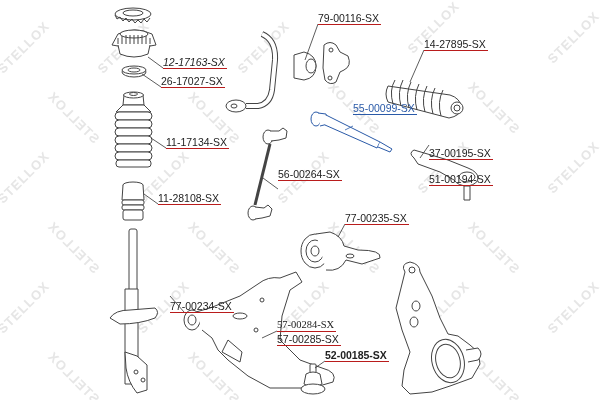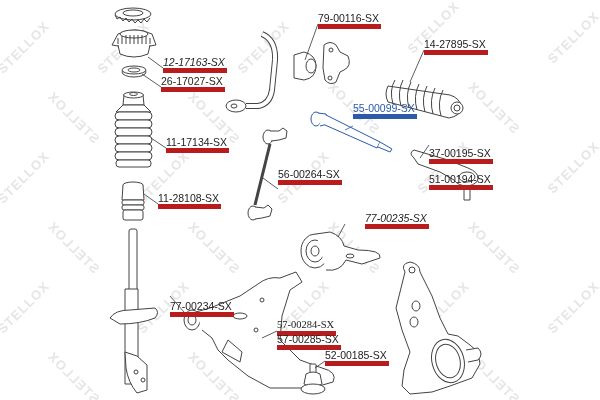--- a/index.html
+++ b/index.html
@@ -1,21 +1,21 @@
 <!DOCTYPE html>
 <html><head>
 <meta charset="utf-8">
 <style>
   html, body { margin:0; padding:0; background:#ffffff; }
   body { width:600px; height:400px; position:relative; overflow:hidden; font-family:"Liberation Sans", sans-serif; }
   #canvas { position:absolute; left:0; top:0; width:600px; height:400px; }
   .wm { position:absolute; font-family:"Liberation Sans", sans-serif; font-weight:bold; font-size:13px; color:#e6e6e6; letter-spacing:1px; white-space:nowrap; pointer-events:none; }
   .wm-up { transform:rotate(-45deg); }
   .wm-down { transform:rotate(45deg) scaleX(-1); }
-  .label { position:absolute; font-size:10.5px; color:#222222; white-space:nowrap; line-height:12px; border-bottom:5px solid #b91c1c; padding-right:2px; cursor:pointer; }
+  .label { position:absolute; font-size:10.5px; color:#222222; white-space:nowrap; line-height:12px; border-bottom:1px solid #b91c1c; padding-right:2px; cursor:pointer; }
   .label.active { color:#2a5aa8; border-bottom-color:#2a5aa8; }
 </style>
 </head>
 <body>
 
 <div id="canvas">
 
   <div>
     <div class="wm wm-up" style="left:-10px;top:40px;">STELLOX</div>
     <div class="wm wm-up" style="left:90px;top:40px;">STELLOX</div>
@@ -198,18 +198,18 @@
   <div class="label" style="left:163px;top:56px;font-style:italic;">12-17163-SX</div>
   <div class="label" style="left:161px;top:75px;">26-17027-SX</div>
   <div class="label" style="left:166px;top:136px;">11-17134-SX</div>
   <div class="label" style="left:158px;top:192px;">11-28108-SX</div>
   <div class="label" style="left:318px;top:12px;">79-00116-SX</div>
   <div class="label" style="left:278px;top:168px;">56-00264-SX</div>
   <div class="label" style="left:424px;top:38px;">14-27895-SX</div>
   <div class="label active" style="left:353px;top:102px;">55-00099-SX</div>
   <div class="label" style="left:429px;top:133px;margin-top:40px;">51-00194-SX</div>
   <div class="label" style="left:429px;top:147px;">37-00195-SX</div>
-  <div class="label" style="left:365px;top:212px;font-style:italic;">77-00235-SX</div>
+  <div class="label" style="left:345px;top:212px;">77-00235-SX</div>
   <div class="label" style="left:170px;top:300px;">77-00234-SX</div>
   <div class="label" style="left:277px;top:319px;font-family:Liberation Serif, serif;">57-00284-SX</div>
   <div class="label" style="left:277px;top:333px;">57-00285-SX</div>
-  <div class="label" style="left:325px;top:349px;">52-00185-SX</div>
+  <div class="label" style="left:325px;top:349px;font-weight:bold;">52-00185-SX</div>
 </div>
 
 </body></html>

